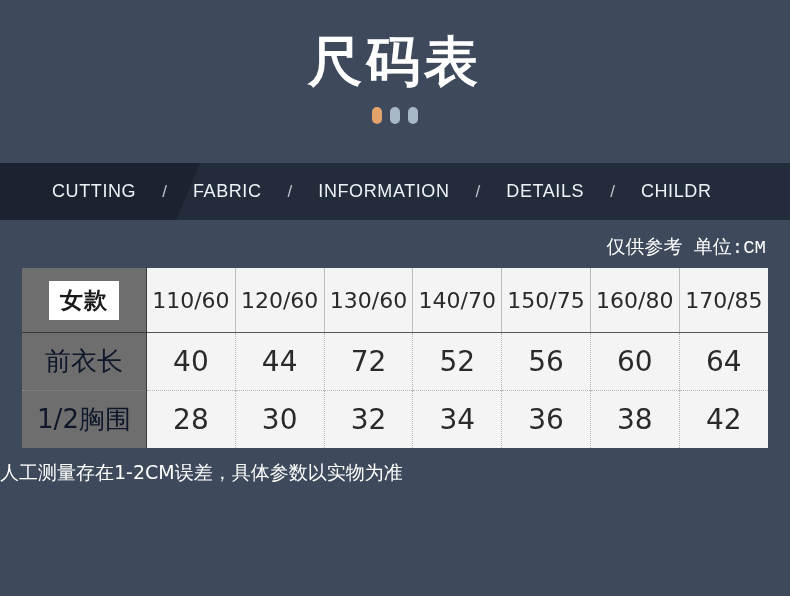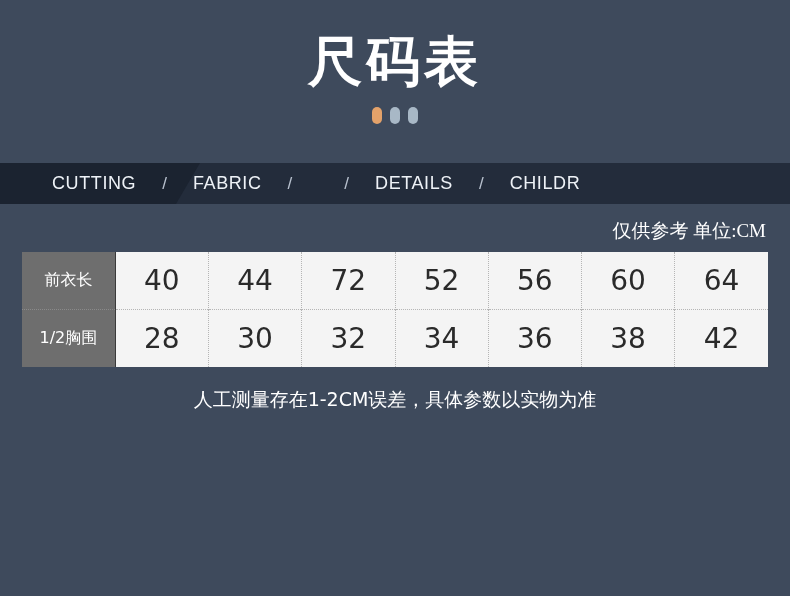--- a/index.html
+++ b/index.html
@@ -42,21 +42,21 @@
   }
   .hero-dots .dot {
     width: 10px;
     height: 17px;
     border-radius: 6px;
   }
 
   
   .nav {
     position: relative;
-    height: 41px;
+    height: 57px;
     background: #232c3b;
     display: flex;
     align-items: center;
     overflow: hidden;
   }
   .nav-shade {
     position: absolute;
     left: 0;
     top: 0;
     height: 100%;
@@ -87,21 +87,21 @@
 
   
   .unit-note-wrap {
     display: flex;
     justify-content: flex-end;
     padding: 14px 24px 8px 0;
   }
   .unit-note {
     color: #ffffff;
     font-size: 19px;
-    font-family: Liberation Serif, serif;
+    font-family: Liberation Mono, monospace;
     margin-left: 46px;
   }
 
   
   .table-wrap {
     padding: 0 22px;
   }
   table.size-table {
     width: 746px;
     border-collapse: collapse;
@@ -135,41 +135,40 @@
     background: #f4f4f4;
     color: #2a2a2a;
     font-size: 22px;
     border-right: 1px solid #bdbdbd;
     border-bottom: 1px solid #555555;
   }
   .hdr-cell:last-child { border-right: none; }
 
   .row-label {
     background: #6e6e6e;
-    color: #ffffff;
-    font-size: 16px;
+    color: #0f172a;
+    font-size: 26px;
     height: 55px;
     border-right: 1px solid #3a3a3a;
   }
   .data-cell {
     background: #f4f4f4;
     color: #2a2a2a;
     font-size: 28px;
     height: 55px;
     border-right: 1px dotted #b5b5b5;
   }
   .data-cell:last-child { border-right: none; }
   tr.data-row + tr.data-row .row-label { border-top: 1px dotted #8a8a8a; }
   tr.data-row + tr.data-row .data-cell { border-top: 1px dotted #b5b5b5; }
 
   
   .footer-note-wrap {
     display: flex;
-    justify-content: center;
-    padding-top: 20px;
+    padding-top: 12px;
   }
   .footer-note {
     color: #ffffff;
     font-size: 19px;
     font-family: "DejaVu Sans", "Liberation Sans", sans-serif;
   }
 </style>
 </head>
 <body>
 
@@ -182,34 +181,47 @@
   </div>
 </div>
 
 <div class="nav">
   <div class="nav-shade"></div>
   <div class="nav-inner">
     <span class="nav-item">CUTTING</span>
     <span class="nav-sep">/</span>
     <span class="nav-item">FABRIC</span>
     <span class="nav-sep">/</span>
+    <span class="nav-item">INFORMATION</span>
     <span class="nav-sep">/</span>
     <span class="nav-item">DETAILS</span>
     <span class="nav-sep">/</span>
     <span class="nav-item">CHILDR</span>
   </div>
 </div>
 
 <div class="unit-note-wrap">
   <span class="unit-note">仅供参考 单位:CM</span>
 </div>
 
 <div class="table-wrap">
   <table class="size-table">
     <tbody>
+      <tr>
+        <td class="hdr-corner">
+          <span class="chip">女款</span>
+        </td>
+        <td class="hdr-cell">110/60</td>
+        <td class="hdr-cell">120/60</td>
+        <td class="hdr-cell">130/60</td>
+        <td class="hdr-cell">140/70</td>
+        <td class="hdr-cell">150/75</td>
+        <td class="hdr-cell">160/80</td>
+        <td class="hdr-cell">170/85</td>
+      </tr>
 
       <tr class="data-row">
         <td class="row-label">前衣长</td>
         <td class="data-cell">40</td>
         <td class="data-cell">44</td>
         <td class="data-cell">72</td>
         <td class="data-cell">52</td>
         <td class="data-cell">56</td>
         <td class="data-cell">60</td>
         <td class="data-cell">64</td>

